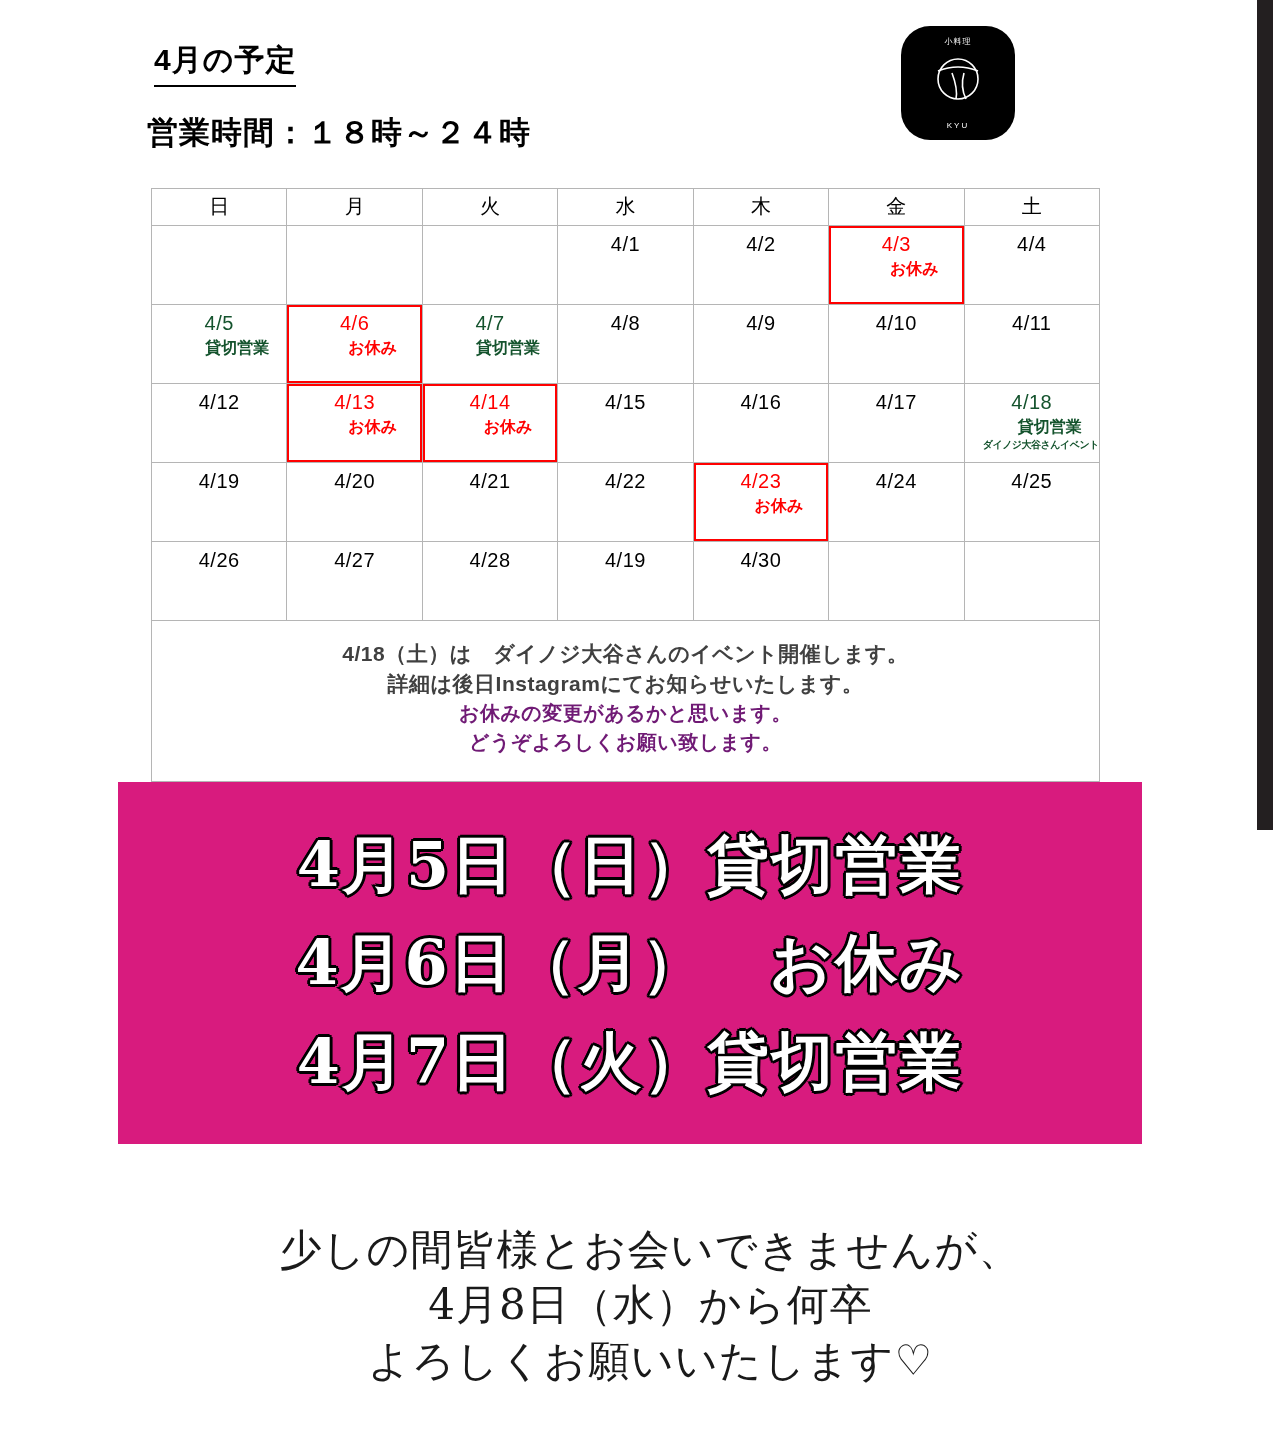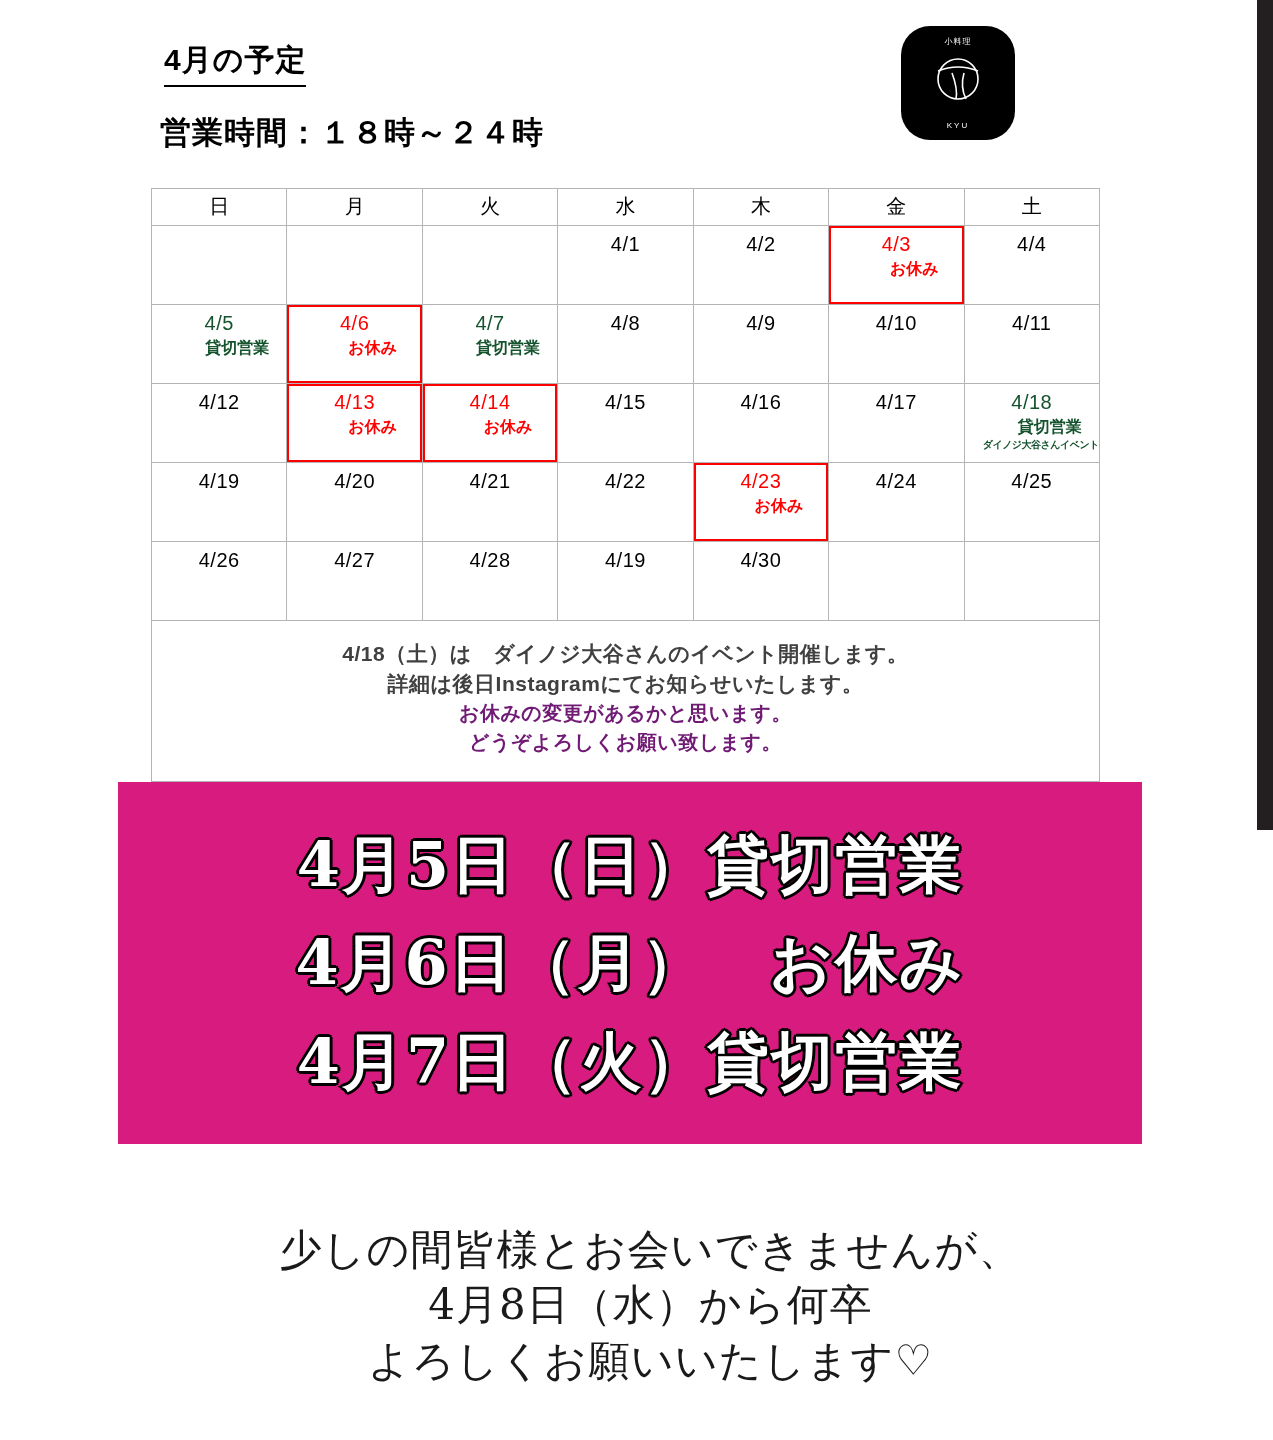--- a/index.html
+++ b/index.html
@@ -32,31 +32,31 @@
   }
   .edge-strip.lower {
     top: 830px;
     height: 610px;
     background: #ffffff;
   }
 
   
   .title {
     position: absolute;
-    left: 164px;
+    left: 154px;
     top: 40px;
     font-size: 30px;
     font-weight: 700;
     letter-spacing: 1px;
     border-bottom: 2px solid #000;
     padding-bottom: 4px;
   }
   .hours {
     position: absolute;
-    left: 160px;
+    left: 147px;
     top: 112px;
     font-size: 31px;
     font-weight: 700;
     letter-spacing: 1px;
   }
 
   
   .logo {
     position: absolute;
     left: 901px;

